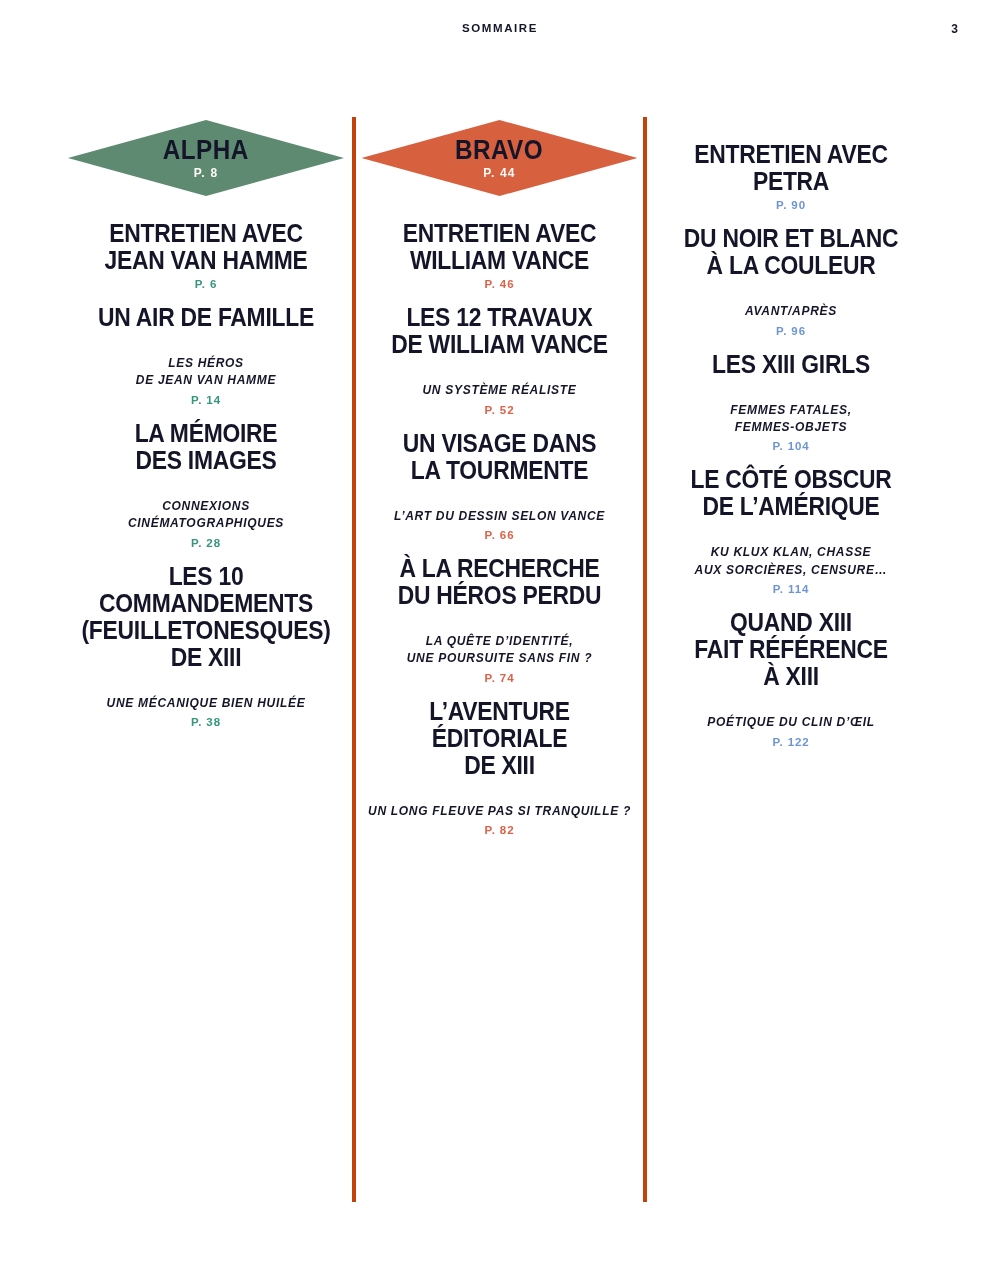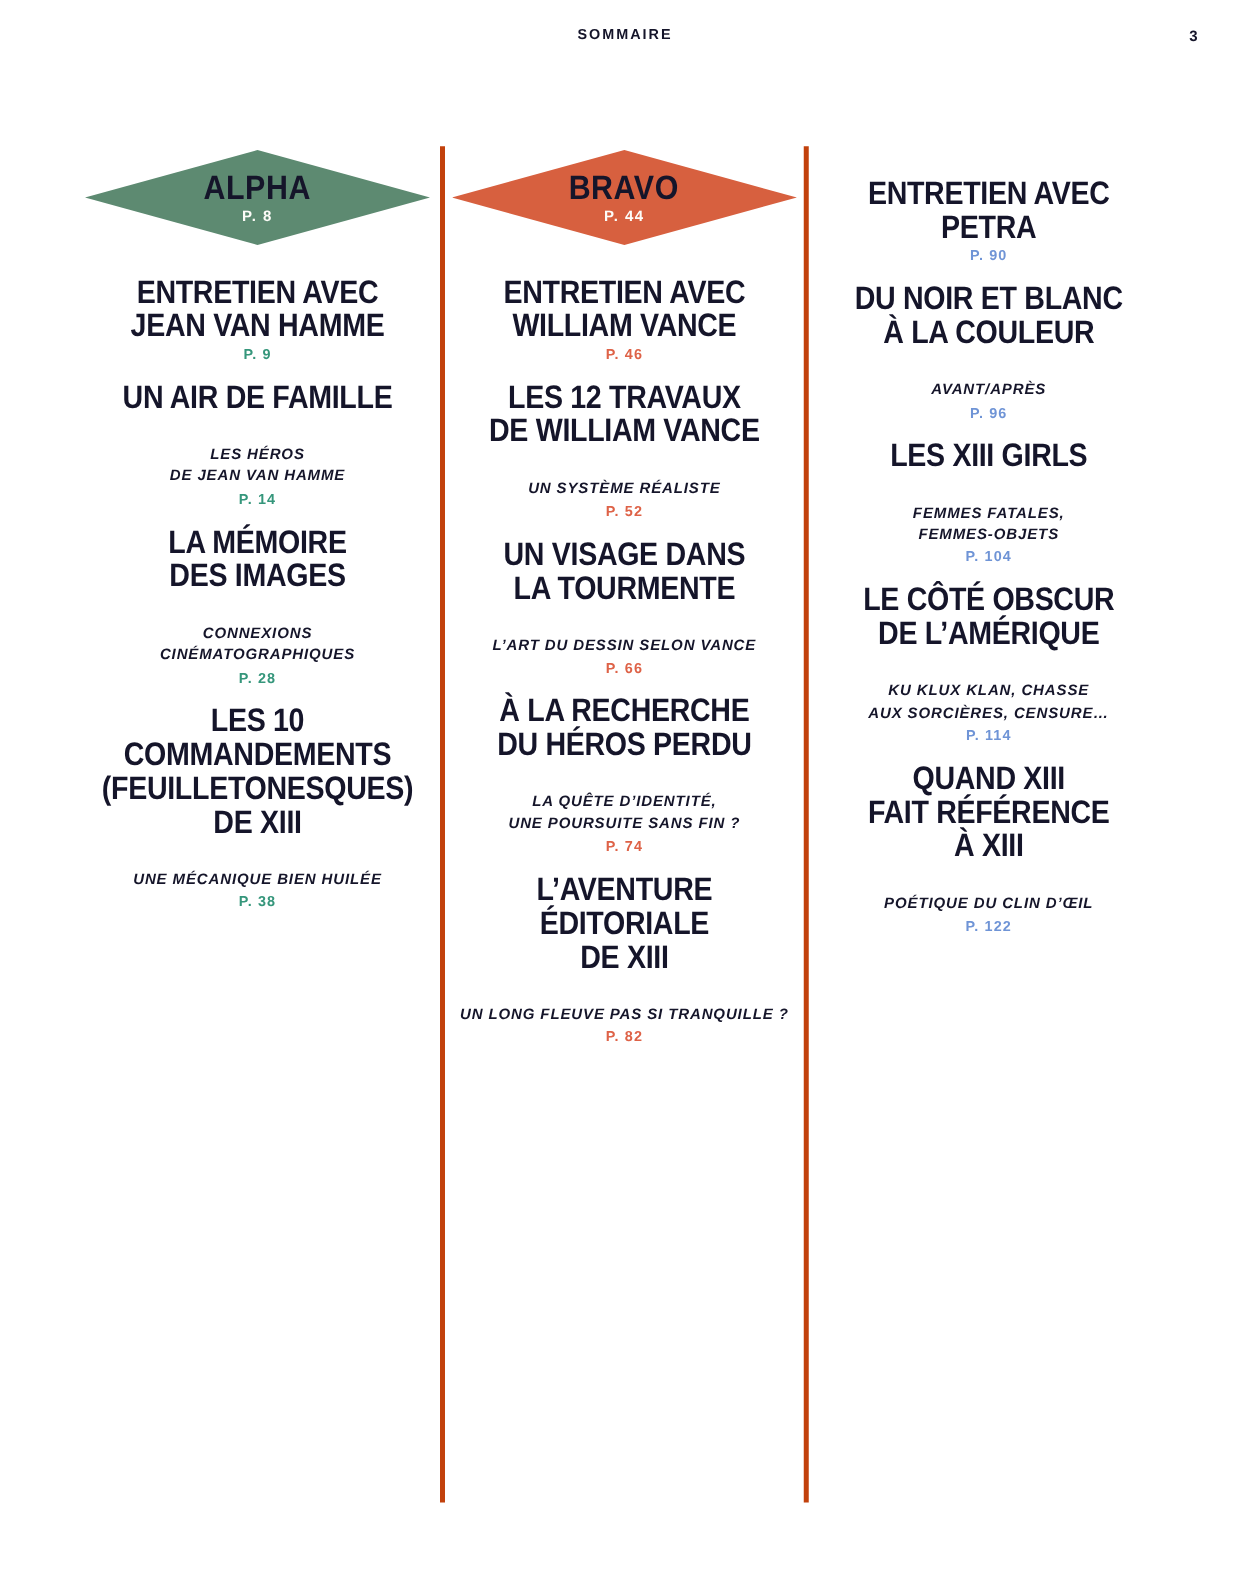--- a/index.html
+++ b/index.html
@@ -95,21 +95,21 @@
   <section class="column" style="--diamond-color: #5d8a71; --page-color: #35967b;">
     <div class="diamond">
       <div class="diamond-label">ALPHA</div>
       <div class="diamond-page">P. 8</div>
     </div>
     <div class="items">
   <article class="item">
     <h2 class="item-title">ENTRETIEN AVEC
 JEAN VAN HAMME</h2>
 
-    <div class="item-page">P. 9</div>
+    <div class="item-page">P. 6</div>
   </article>
 
   <article class="item">
     <h2 class="item-title">UN AIR DE FAMILLE</h2>
     <div class="item-subtitle">LES HÉROS
 DE JEAN VAN HAMME</div>
     <div class="item-page">P. 14</div>
   </article>
 
 

